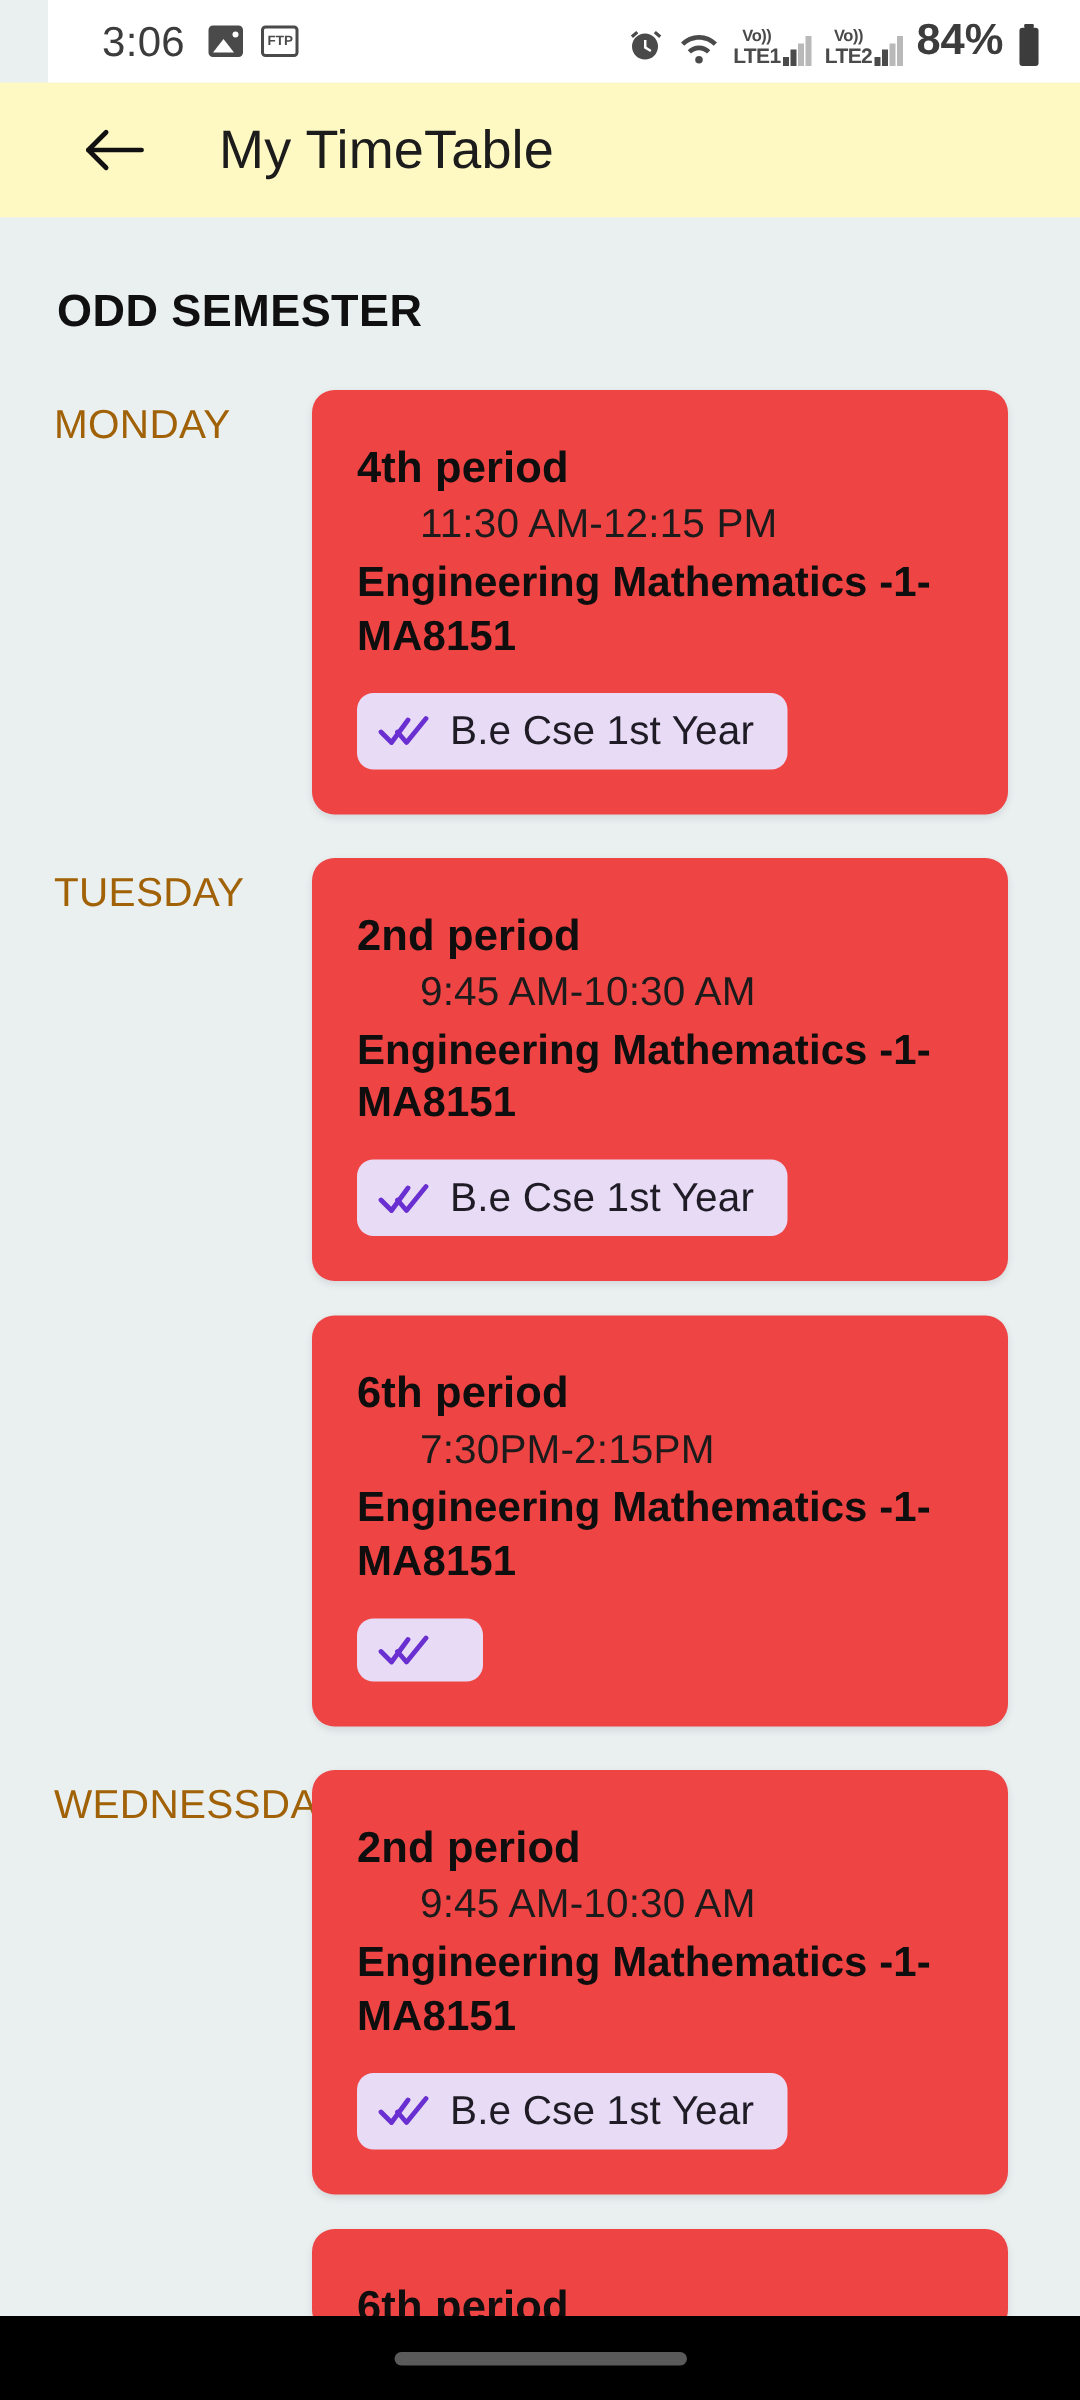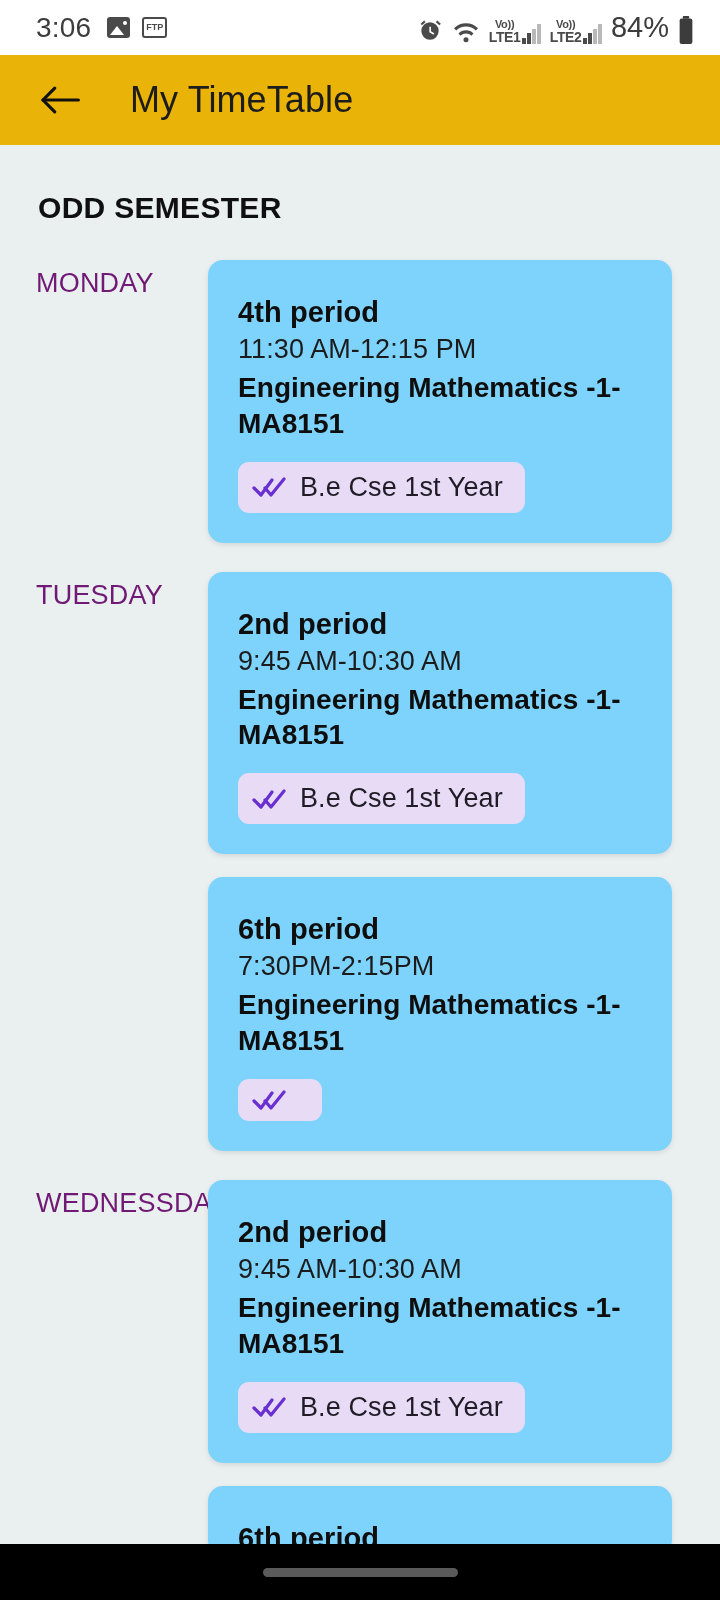--- a/index.html
+++ b/index.html
@@ -17,20 +17,21 @@
   }
 
   
   #statusbar {
     height:55px;
     background:#ffffff;
     display:flex;
     align-items:center;
     padding:0 26px 0 36px;
     position:relative;
+    margin-left:32px;
   }
   #statusbar .clock {
     font-size:28px;
     color:#3c3c3c;
     letter-spacing:0.2px;
   }
   #statusbar .left-icons {
     display:flex; align-items:center; gap:12px; margin-left:16px;
   }
   #statusbar .right-icons {
@@ -50,39 +51,39 @@
   .img-ico::after {
     content:""; position:absolute; right:3px; top:4px;
     width:4px; height:4px; border-radius:50%; background:#ffffff;
   }
   .ftp-ico {
     width:25px; height:21px; border:2.5px solid #4a4a4a; border-radius:3px;
     font-size:9px; font-weight:bold; color:#4a4a4a;
     display:flex; align-items:center; justify-content:center;
     font-family:"Liberation Sans", sans-serif; line-height:1;
   }
-  .battery-txt { font-size:29px; color:#3c3c3c; letter-spacing:0px; }
+  .battery-txt { font-size:29px; color:#3c3c3c; letter-spacing:0px;font-weight:bold; }
   .lte-grp { display:flex; align-items:flex-end; gap:2px; }
   .volte { display:flex; flex-direction:column; align-items:center; line-height:1; }
   .volte .vo { font-size:11px; font-weight:bold; color:#4a4a4a; letter-spacing:-0.3px;}
   .volte .lte { font-size:14px; font-weight:bold; color:#4a4a4a; letter-spacing:-0.4px;}
   .bars { display:flex; align-items:flex-end; gap:1.5px; height:20px; }
   .bars i { display:block; width:3.5px; background:#4a4a4a; }
   .bars i:nth-child(1){height:6px;}
   .bars i:nth-child(2){height:11px;}
   .bars i:nth-child(3){height:15px;}
   .bars i:nth-child(4){height:20px;}
   .bars.dim i:nth-child(3), .bars.dim i:nth-child(4){ background:#b9b9b9; }
 
   
   #appbar {
     height:90px;
-    background:#eab308;
+    background:#fef9c3;
     display:flex; align-items:center;
-    padding-left:34px;
+    padding-left:50px;
   }
   #back-arrow { width:52px; height:52px; display:flex; align-items:center; justify-content:center; cursor:pointer;}
   #appbar h1 {
     font-size:36px; font-weight:400; color:#1c1c1c;
     margin-left:44px; letter-spacing:0.1px;
   }
 
   
   #content {
     position:absolute;
@@ -99,41 +100,41 @@
     display:flex;
     align-items:flex-start;
     padding-left:36px;
     padding-right:48px;
   }
   .day-label {
     width:172px;
     flex:0 0 172px;
     font-size:27px;
     font-weight:400;
-    color:#701a75;
+    color:#a16207;
     line-height:1.30;
     padding-top:6px;
     letter-spacing:0.2px;
   }
   .cards-col { flex:1; display:flex; flex-direction:column; }
 
   .card {
-    background:#7dd3fc;
+    background:#ef4444;
     border-radius:15px;
     box-shadow:0 2px 5px rgba(60,60,70,0.13);
     padding:36px 34px 30px 30px;
     margin-bottom:23px;
   }
   .card .period {
     font-size:29px; font-weight:bold; color:#0e0e0e;
     letter-spacing:0.1px;
   }
   .card .time {
     font-size:27px; font-weight:400; color:#1b1b1b;
-    margin-top:5px; letter-spacing:0.1px;
+    margin-top:5px; letter-spacing:0.1px;margin-left:42px;
   }
   .card .subject {
     font-size:28px; font-weight:bold; color:#0e0e0e;
     margin-top:5px; line-height:1.28; letter-spacing:0.05px;
   }
   .chip {
     display:inline-flex; align-items:center;
     background:#e7dbf6;
     border-radius:11px;
     padding:10px 22px 10px 14px;

